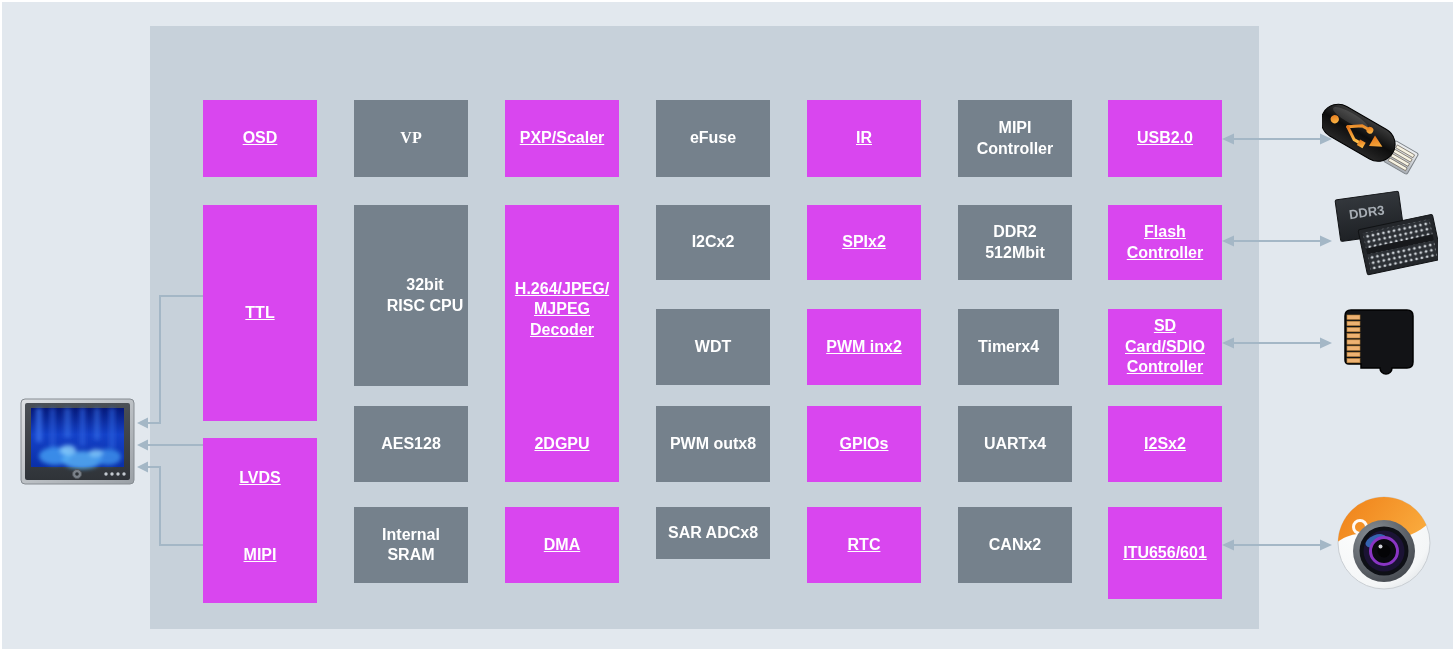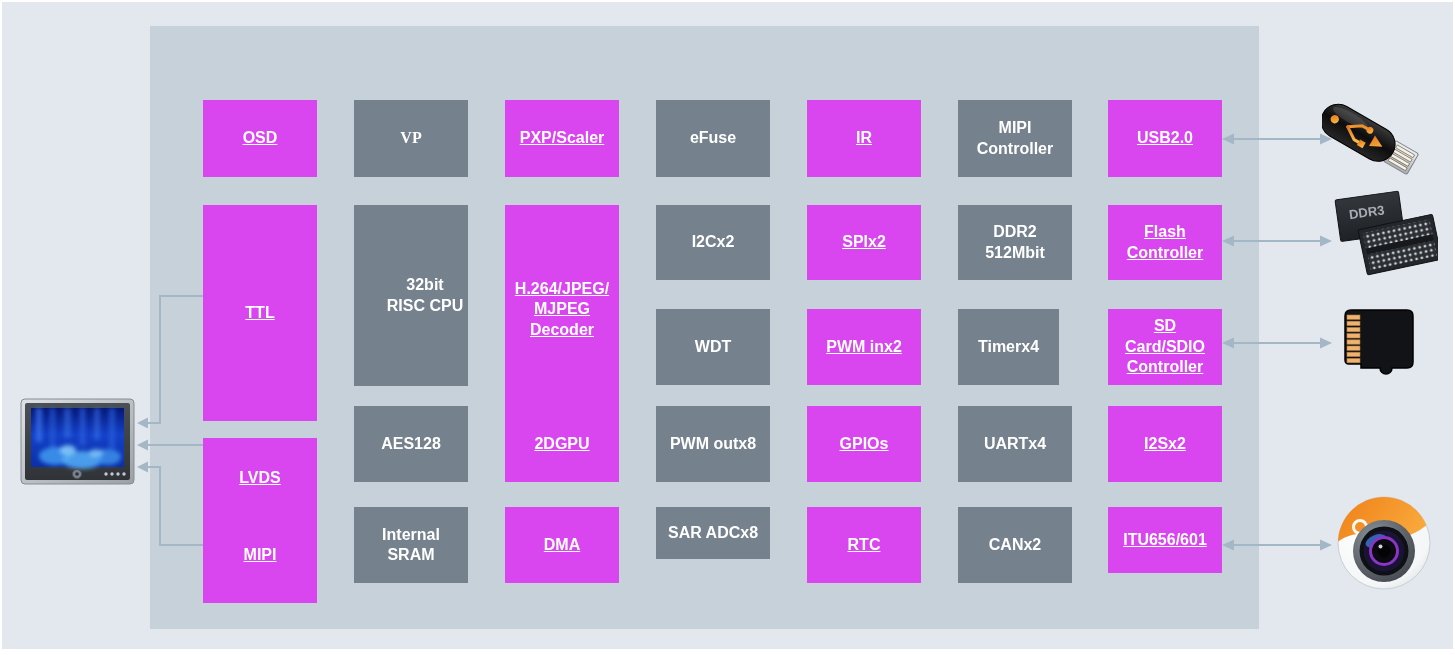--- a/index.html
+++ b/index.html
@@ -55,21 +55,21 @@
       <div class="block red" style="left: 807px; top: 406px; width: 114px; height: 76px;"><span>GPIOs</span></div>
       <div class="block gray" style="left: 958px; top: 406px; width: 114px; height: 76px;"><span>UARTx4</span></div>
       <div class="block red" style="left: 1108px; top: 406px; width: 114px; height: 76px;"><span>I2Sx2</span></div>
       <div class="block red" style="left: 203px; top: 507px; width: 114px; height: 96px;"><span>MIPI</span></div>
       <div class="block gray" style="left: 354px; top: 507px; width: 114px; height: 76px;"><span>Internal
 SRAM</span></div>
       <div class="block red" style="left: 505px; top: 507px; width: 114px; height: 76px;"><span>DMA</span></div>
       <div class="block gray" style="left: 656px; top: 507px; width: 114px; height: 52px;"><span>SAR ADCx8</span></div>
       <div class="block red" style="left: 807px; top: 507px; width: 114px; height: 76px;"><span>RTC</span></div>
       <div class="block gray" style="left: 958px; top: 507px; width: 114px; height: 76px;"><span>CANx2</span></div>
-      <div class="block red" style="left: 1108px; top: 507px; width: 114px; height: 66px;"><span>ITU656/601</span></div>
+      <div class="block red" style="left: 1108px; top: 507px; width: 114px; height: 92px;"><span>ITU656/601</span></div>
     </div>
 
   <svg class="overlay" width="1455" height="655">
     <g stroke="#a4b7c6" stroke-width="2" fill="none">
 
       <polyline points="203,296 160,296 160,423 148,423"></polyline>
 
       <polyline points="203,445 148,445"></polyline>
 
       <polyline points="203,545 160,545 160,467 148,467"></polyline>

